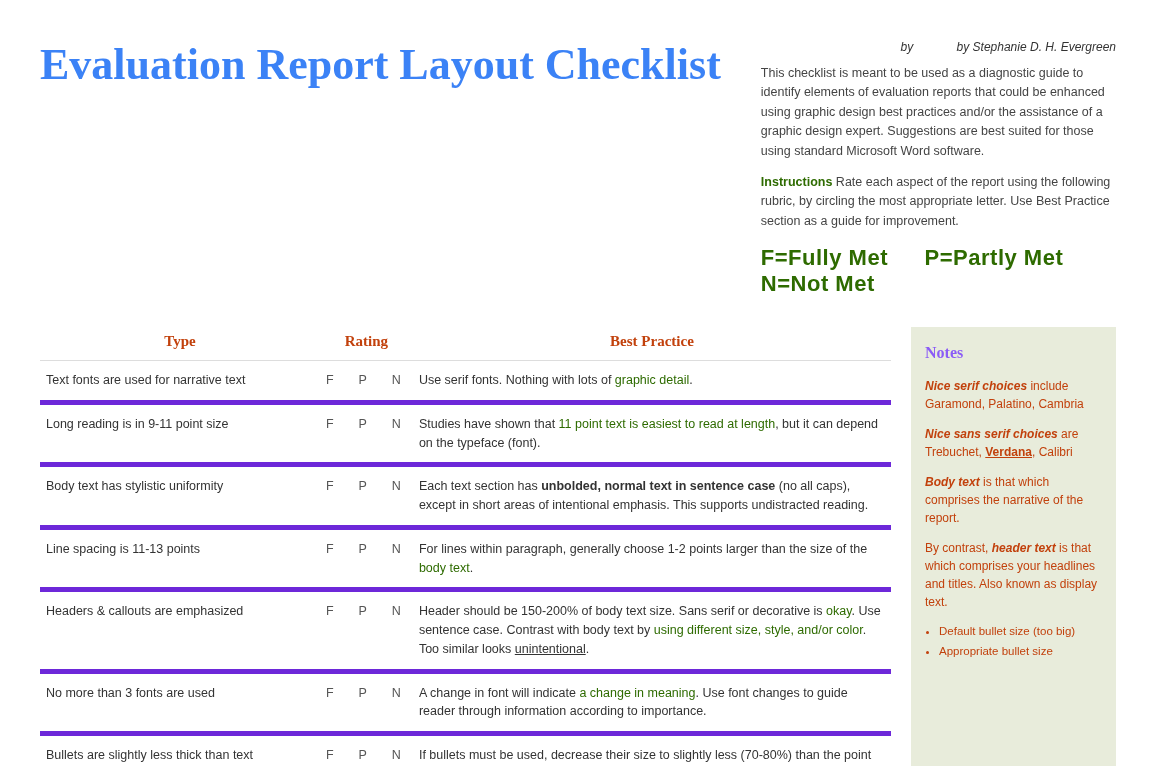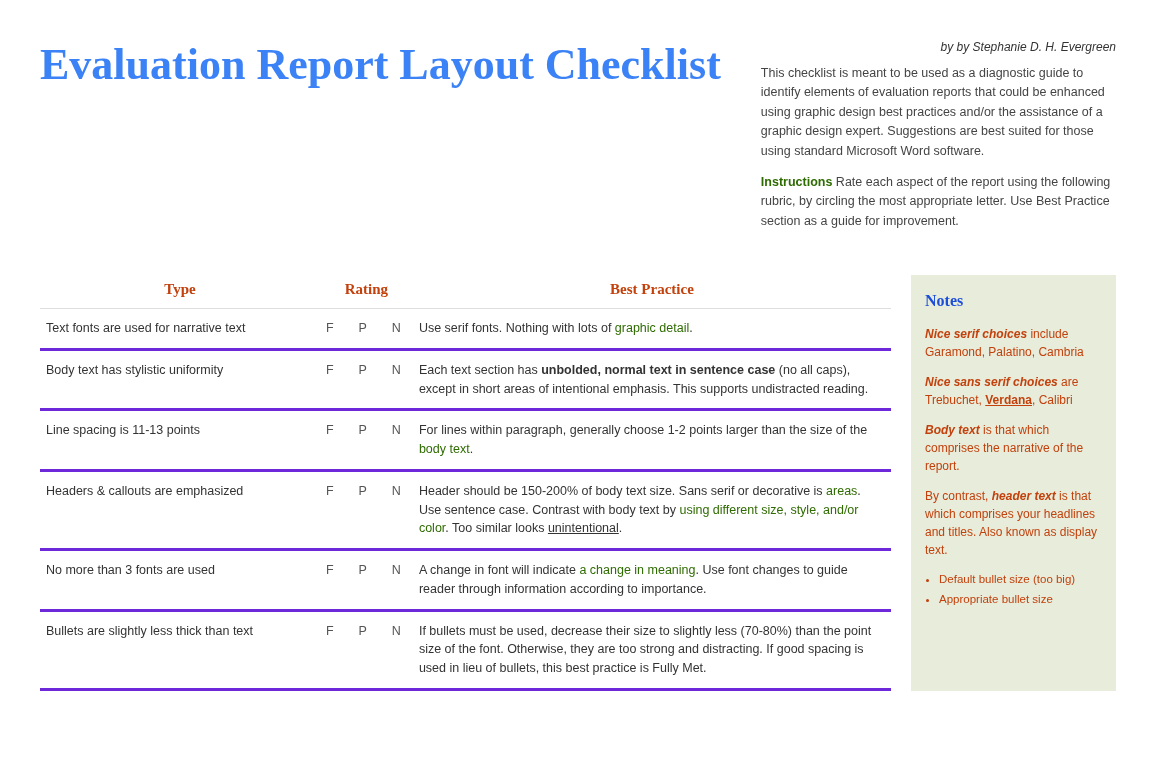--- a/index.html
+++ b/index.html
@@ -100,21 +100,21 @@
       background: #e8ecdb;
       padding: 14px 14px;
       margin-left: 20px;
       font-size: 12px;
       line-height: 1.5;
     }
 
     .notes-title {
       font-size: 16px;
       font-weight: bold;
-      color: #1d4ed8;
+      color: #8b5cf6;
       margin-bottom: 12px;
       font-family: Georgia, serif;
     }
 
     .note-block {
       margin-bottom: 12px;
       color: #c2410c;
       font-size: 12px;
       line-height: 1.5;
     }
@@ -146,21 +146,21 @@
       font-weight: bold;
       color: #c2410c;
       font-family: Georgia, serif;
       vertical-align: bottom;
     }
 
     .col-type { width: 280px; }
     .col-rating { width: 90px; text-align: center; }
 
     .checklist-table tbody tr {
-      border-bottom: 3px solid #6d28d9;
+      border-bottom: 5px solid #6d28d9;
     }
 
     .checklist-table tbody tr:first-child td {
       border-top: 1px solid #ddd;
     }
 
     .checklist-table td {
       padding: 10px 6px;
       vertical-align: top;
       font-size: 12.5px;
@@ -204,26 +204,31 @@
 <body>
 
 <div class="page">
 
   <div class="header-section">
     <div class="title-col">
       <h1 class="main-title">Evaluation Report Layout Checklist</h1>
     </div>
     <div class="right-header">
       <div class="byline">
-        by <span style="font-style:italic;">by Stephanie D. H. Evergreen</span>
+        by <span style="font-style:italic;margin-left:40px;">by Stephanie D. H. Evergreen</span>
       </div>
       <p class="description">This checklist is meant to be used as a diagnostic guide to identify elements of evaluation reports that could be enhanced using graphic design best practices and/or the assistance of a graphic design expert. Suggestions are best suited for those using standard Microsoft Word software.</p>
       <p class="instructions-block">
         <span class="instructions-label">Instructions</span><span> Rate each aspect of the report using the following rubric, by circling the most appropriate letter. Use Best Practice section as a guide for improvement.</span>
       </p>
+      <div class="rubric-line">
+        <span>F=Fully Met</span>
+        <span>P=Partly Met</span>
+        <span>N=Not Met</span>
+      </div>
     </div>
   </div>
 
   <div class="content-area">
     <div class="main-table-area">
       <table class="checklist-table">
         <thead>
           <tr>
             <th class="col-header col-type">Type</th>
             <th class="col-header col-rating">Rating</th>
@@ -231,37 +236,42 @@
           </tr>
         </thead>
         <tbody>
 
           <tr>
             <td class="td-type">Text fonts are used for narrative text</td>
             <td class="td-rating">F&nbsp;&nbsp;P&nbsp;&nbsp;N</td>
             <td class="td-best-practice">Use serif fonts. Nothing with lots of <span class="green-text">graphic detail</span>.</td>
           </tr>
 
+          <tr>
+            <td class="td-type">Long reading is in 9-11 point size</td>
+            <td class="td-rating">F&nbsp;&nbsp;P&nbsp;&nbsp;N</td>
+            <td class="td-best-practice">Studies have shown that <span class="green-text">11 point text is easiest to read at length</span>, but it can depend on the typeface (font).</td>
+          </tr>
 
           <tr>
             <td class="td-type">Body text has stylistic uniformity</td>
             <td class="td-rating">F&nbsp;&nbsp;P&nbsp;&nbsp;N</td>
             <td class="td-best-practice">Each text section has <strong>unbolded, normal text in sentence case</strong> (no all caps), except in short areas of intentional emphasis. This supports undistracted reading.</td>
           </tr>
 
           <tr>
             <td class="td-type">Line spacing is 11-13 points</td>
             <td class="td-rating">F&nbsp;&nbsp;P&nbsp;&nbsp;N</td>
             <td class="td-best-practice">For lines within paragraph, generally choose 1-2 points larger than the size of the <span class="green-text">body text</span>.</td>
           </tr>
 
           <tr>
             <td class="td-type">Headers &amp; callouts are emphasized</td>
             <td class="td-rating">F&nbsp;&nbsp;P&nbsp;&nbsp;N</td>
-            <td class="td-best-practice">Header should be 150-200% of body text size. Sans serif or decorative is <span class="green-text">areas</span>. Use sentence case. Contrast with body text by <span class="green-text">using different size, style, and/or color</span>. Too similar looks <span class="underline">unintentional</span>.</td>
+            <td class="td-best-practice">Header should be 150-200% of body text size. Sans serif or decorative is <span class="green-text">okay</span>. Use sentence case. Contrast with body text by <span class="green-text">using different size, style, and/or color</span>. Too similar looks <span class="underline">unintentional</span>.</td>
           </tr>
 
           <tr>
             <td class="td-type">No more than 3 fonts are used</td>
             <td class="td-rating">F&nbsp;&nbsp;P&nbsp;&nbsp;N</td>
             <td class="td-best-practice">A change in font will indicate <span class="green-text">a change in meaning</span>. Use font changes to guide reader through information according to importance.</td>
           </tr>
 
           <tr>
             <td class="td-type">Bullets are slightly less thick than text</td>

